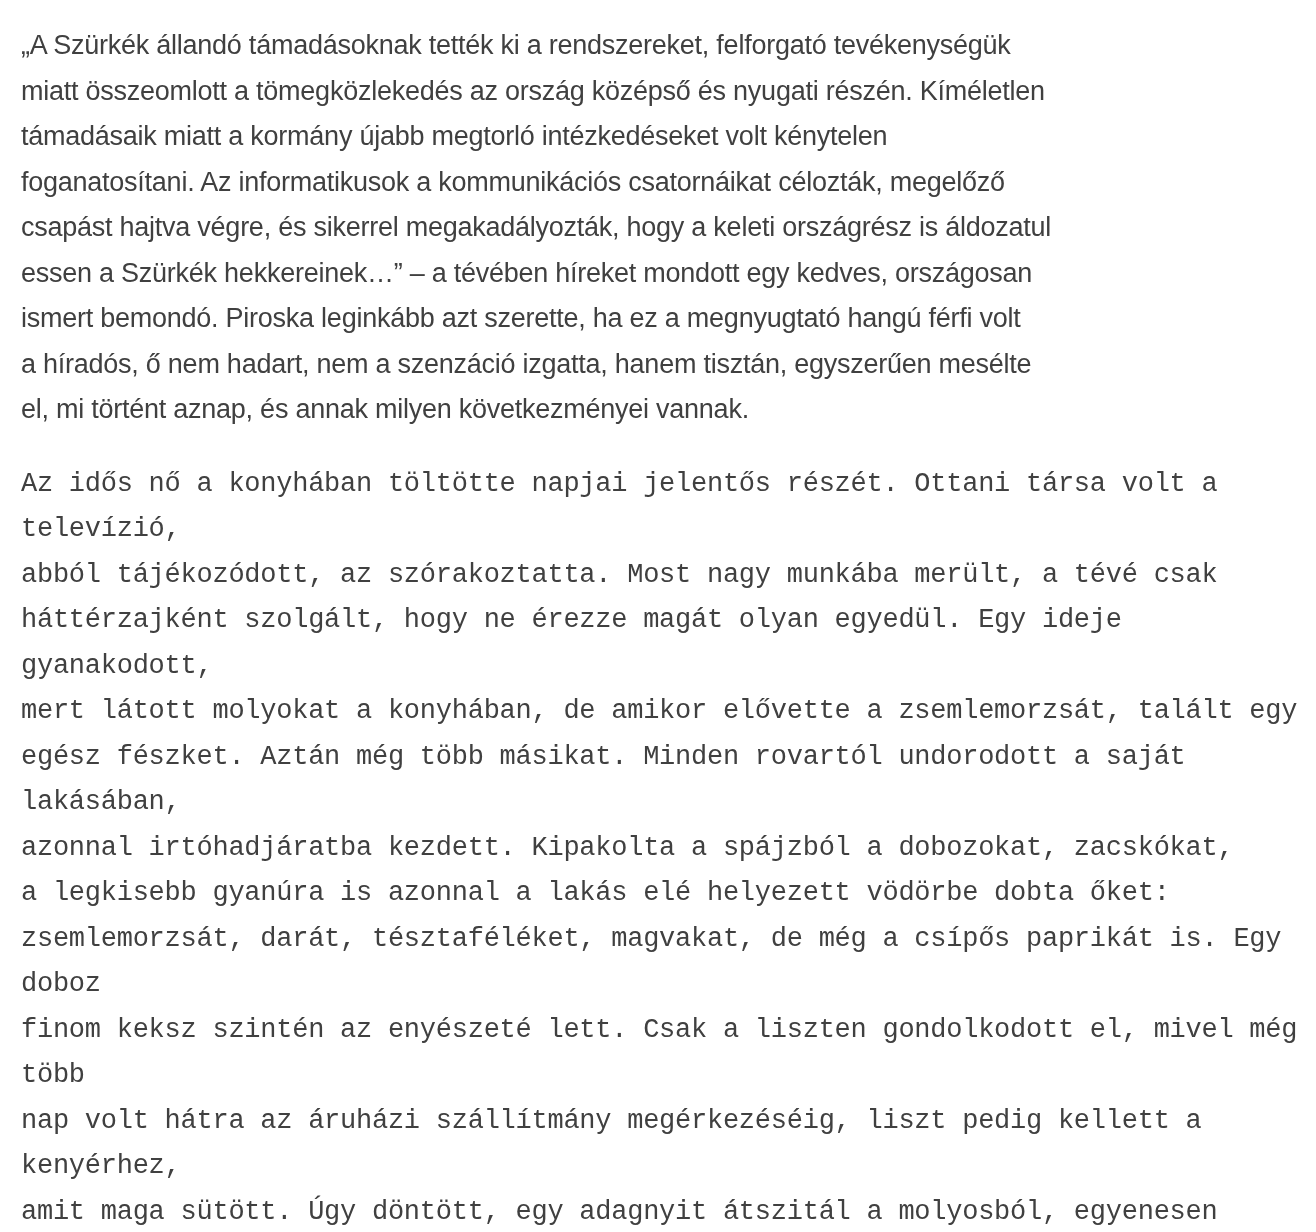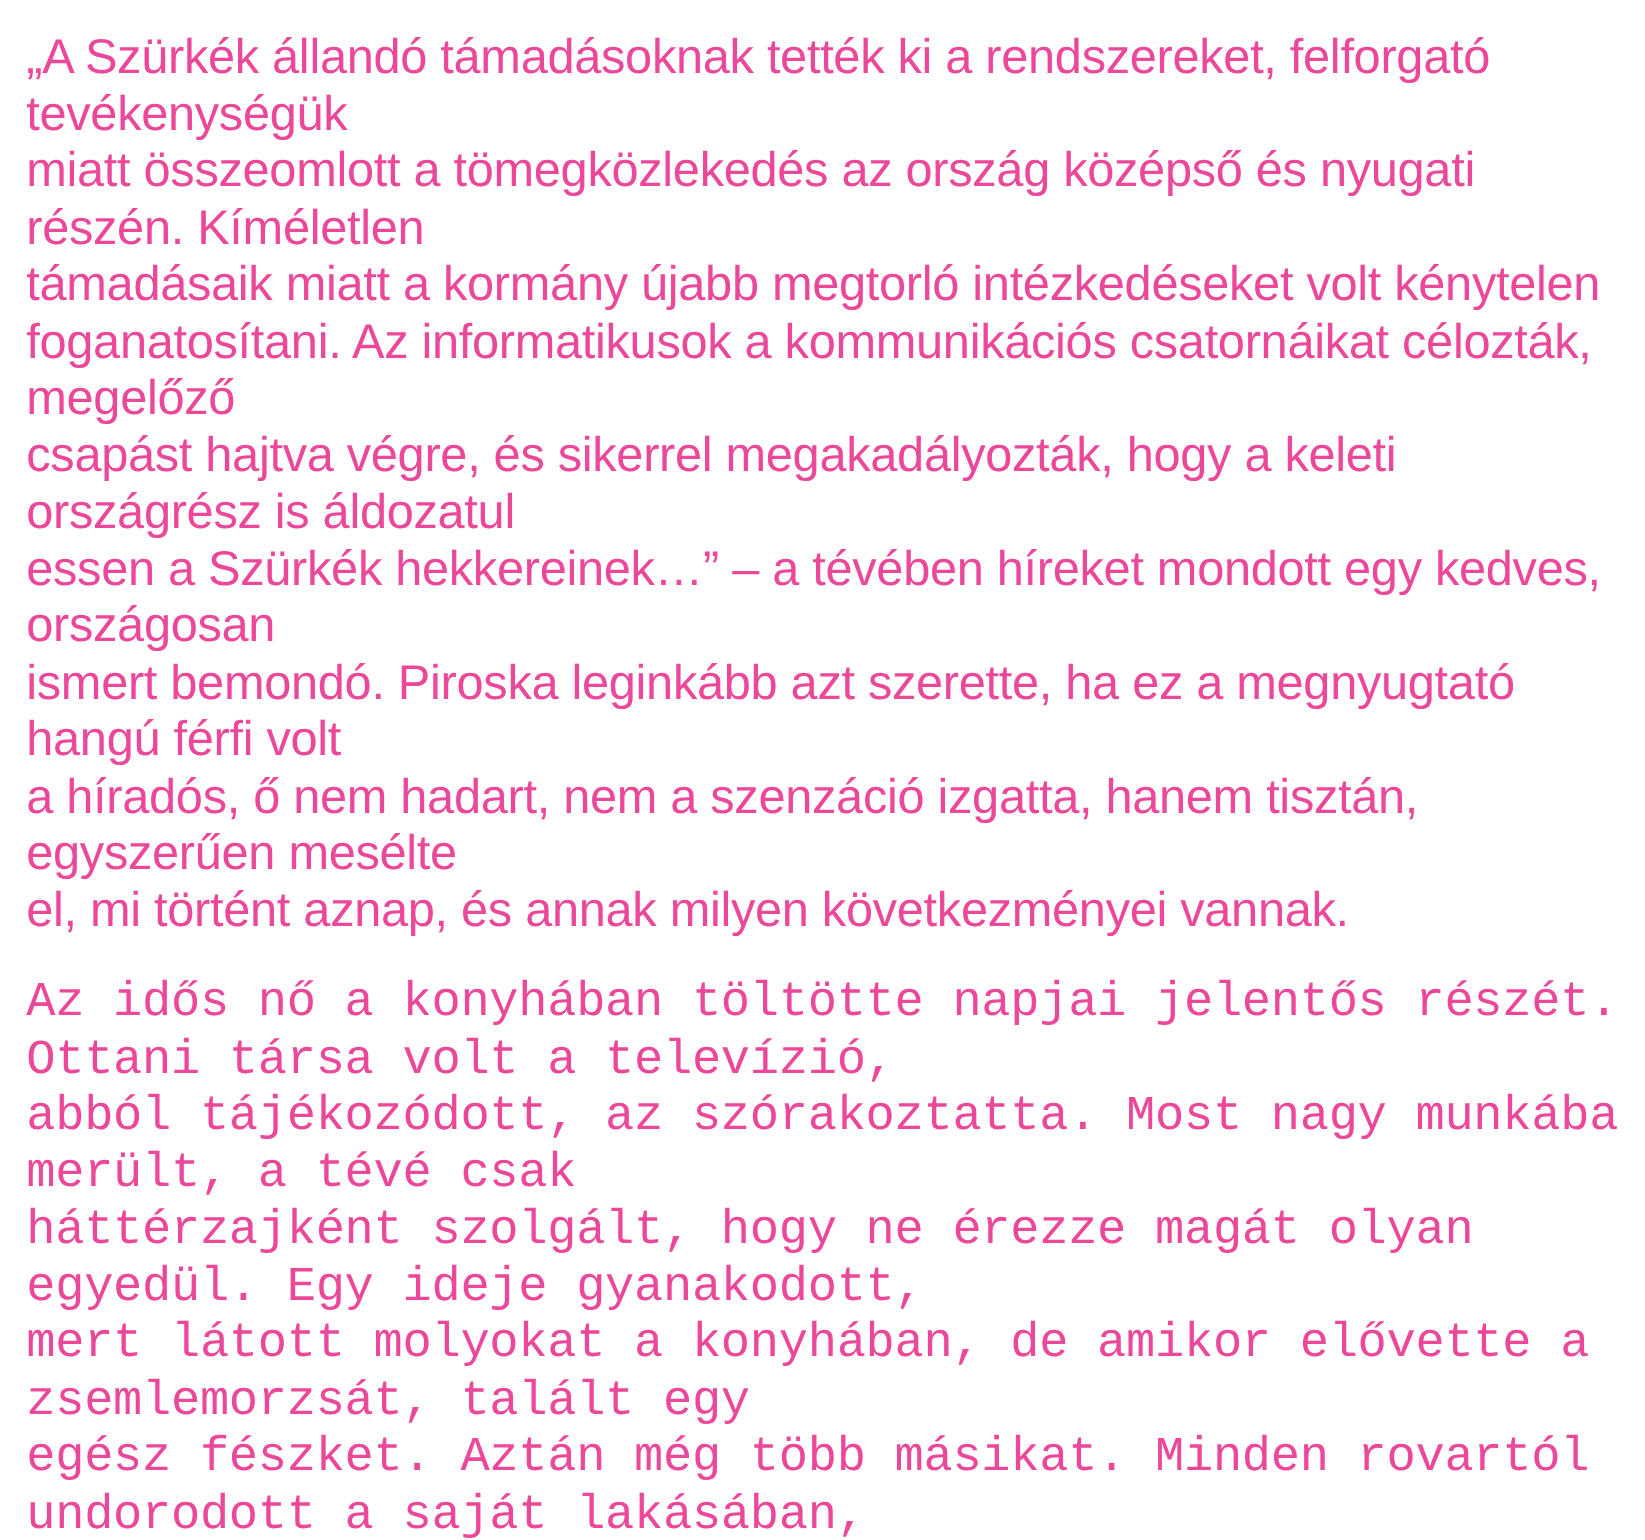--- a/index.html
+++ b/index.html
@@ -8,22 +8,22 @@
     background: #ffffff;
     font-family: "Liberation Sans", sans-serif;
   }
   .article {
     width: 1316px;
     min-height: 1232px;
     padding: 23px 8px 30px 21px;
     background: #ffffff;
   }
   .para {
-    color: #ec4899;
-    font-size: 39px;
+    color: #404040;
+    font-size: 27px;
     line-height: 45.5px;
     letter-spacing: -0.25px;
     white-space: pre-line;        
     overflow-wrap: break-word;
   }
   .para + .para {
     margin-top: 29px;             
     font-family: Liberation Mono, monospace;
   }
 </style>

